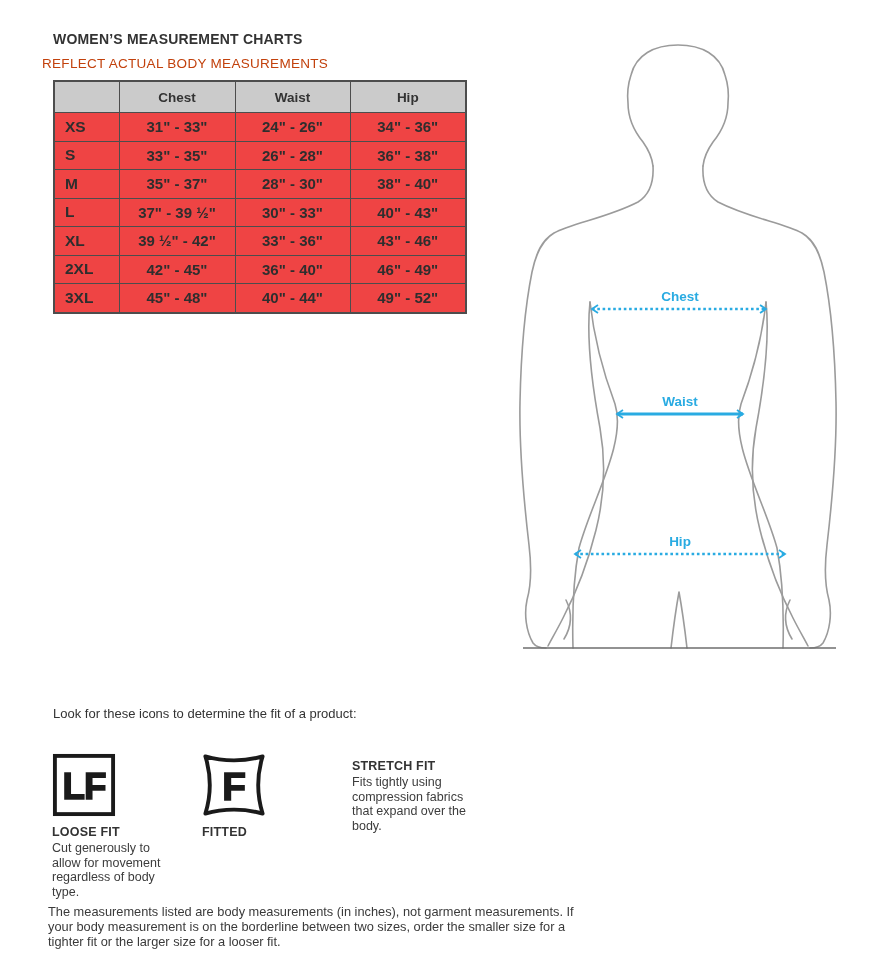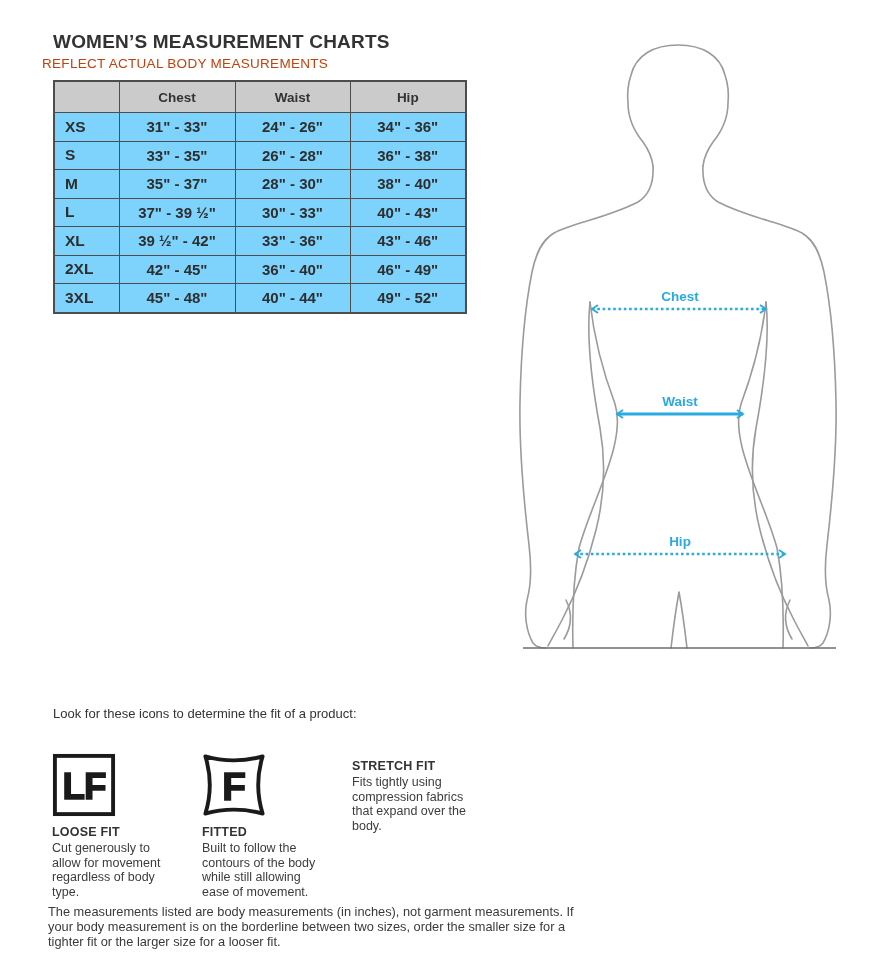--- a/index.html
+++ b/index.html
@@ -2,39 +2,39 @@
 <html><head>
 <meta charset="utf-8">
 <style>
   html,body { margin:0; padding:0; background:#fff; }
   .canvas {
     position:relative; width:885px; height:980px; background:#ffffff;
     font-family:"Liberation Sans", sans-serif; color:#333; overflow:hidden;
   }
   .title {
     position:absolute; left:53px; top:31px;
-    font-size:19px; font-weight:bold; letter-spacing:0.2px; color:#333;
+    font-size:14px; font-weight:bold; letter-spacing:0.2px; color:#333;
   }
   .subtitle {
     position:absolute; left:42px; top:56px;
     font-size:13.5px; letter-spacing:0.3px; color:#c2410c;
   }
   table.size-table {
     position:absolute; left:53px; top:80px; width:414px;
     border-collapse:collapse; table-layout:fixed;
     border:2px solid #4d4d4d;
   }
   .size-table th, .size-table td { border:1.5px solid #4d4d4d; padding:0; }
   .size-table thead th {
     background:#cbcbcb; height:30px; font-size:13.5px; font-weight:bold;
     text-align:center; color:#333;
   }
   .size-table tbody td {
     height:27.5px; font-size:15px; font-weight:bold; text-align:center;
-    color:#2e2e2e; background:#7dd3fc;
+    color:#2e2e2e; background:#ef4444;
   }
   .size-table tbody td.size-col { text-align:left; padding-left:10px; font-size:15.5px; }
 
   .figure-svg { position:absolute; left:505px; top:15px; }
   .figure-svg path, .figure-svg line.body { fill:none; }
   .dim-label { font-size:13.5px; font-weight:bold; fill:#29ABE2; }
 
   .fit-intro { position:absolute; left:53px; top:706px; font-size:13px; color:#333; }
   .fit-col { position:absolute; top:753px; }
   .fit-col .icon-wrap { height:66px; position:relative; }
@@ -187,21 +187,20 @@
   </div>
 
   <div class="fit-col" id="fit-f">
     <div class="icon-wrap">
       <svg width="64" height="64" viewBox="0 0 66 66">
         <path d="M 3.5 3.5 C 22 9, 44 9, 62.5 3.5 C 56.5 23, 56.5 43, 62.5 62.5 C 44 57, 22 57, 3.5 62.5 C 9.5 43, 9.5 23, 3.5 3.5 Z" fill="#fff" stroke="#1a1a1a" stroke-width="4" stroke-linejoin="round"></path>
         <text class="icon-letters" x="33" y="48" text-anchor="middle" font-size="40" stroke-width="1.6">F</text>
       </svg>
     </div>
     <div class="fit-name">FITTED</div>
-    <div class="fit-desc">Built to follow the contours of the body while still allowing ease of movement.</div>
   </div>
 
   <div class="fit-col" id="fit-sf">
     <div class="fit-name">STRETCH FIT</div>
     <div class="fit-desc">Fits tightly using compression fabrics that expand over the body.</div>
   </div>
 
   <div class="footer-note">The measurements listed are body measurements (in inches), not garment measurements. If your body measurement is on the borderline between two sizes, order the smaller size for a tighter fit or the larger size for a looser fit.</div>
 
 </div>

